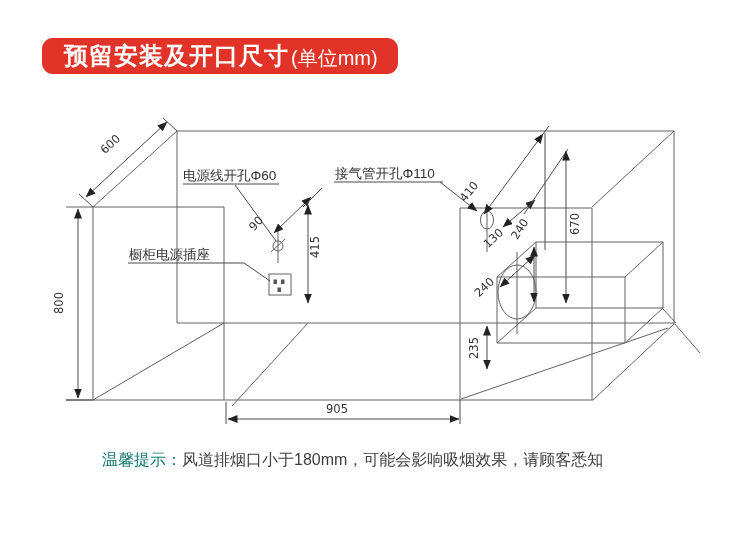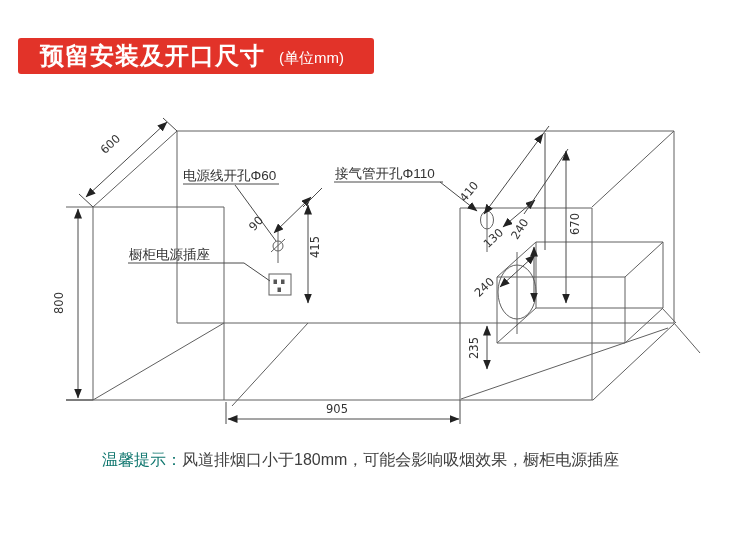--- a/index.html
+++ b/index.html
@@ -1,21 +1,21 @@
 <!DOCTYPE html>
 <html><head>
 <meta charset="utf-8">
 <style>
   html,body{margin:0;padding:0;background:#ffffff;}
   #page{position:relative;width:750px;height:544px;background:#ffffff;overflow:hidden;
         font-family:"Liberation Sans","DejaVu Sans",sans-serif;}
-  #banner{position:absolute;left:18px;top:38px;width:356px;height:36px;background:#e23329;
-          border-radius:3px;display:flex;align-items:center;padding-left:22px;box-sizing:border-box;gap:12px;}
+  #banner{position:absolute;left:42px;top:38px;width:356px;height:36px;background:#e23329;
+          border-radius:11px;display:flex;align-items:center;padding-left:22px;box-sizing:border-box;}
   #banner .title{color:#ffffff;font-size:24px;font-weight:bold;letter-spacing:1px;line-height:1;}
-  #banner .unit{color:#ffffff;font-size:15px;margin-left:2px;line-height:1;padding-top:3px;}
+  #banner .unit{color:#ffffff;font-size:20px;margin-left:2px;line-height:1;padding-top:3px;}
   #note{position:absolute;left:102px;top:450px;font-size:16px;white-space:nowrap;}
   #note .prefix{color:#0f766e;}
   #note .body{color:#3e3e3e;}
   svg text{fill:#333333;}
   .dim{font-size:11.5px;font-family:"DejaVu Sans",sans-serif;}
   .lbl{font-size:13.5px;font-family:"Liberation Sans","DejaVu Sans",sans-serif;}
   .s  {stroke:#606060;stroke-width:1;fill:none;}
   .d  {stroke:#4a4a4a;stroke-width:1;fill:none;}
 </style>
 </head>
@@ -142,16 +142,16 @@
       <text class="dim" transform="translate(478,348) rotate(-90)">235</text>
       <text class="dim" transform="translate(337,413)">905</text>
     </g>
 
     <text class="lbl" x="183" y="180">电源线开孔Φ60</text>
     <text class="lbl" x="335" y="178">接气管开孔Φ110</text>
     <text class="lbl" x="129" y="259">橱柜电源插座</text>
   </svg>
 
   <div id="note">
-    <span class="prefix">温馨提示：</span><span class="body">风道排烟口小于180mm，可能会影响吸烟效果，橱柜电源插座</span>
+    <span class="prefix">温馨提示：</span><span class="body">风道排烟口小于180mm，可能会影响吸烟效果，请顾客悉知</span>
   </div>
 
 </div>
 
 </body></html>

